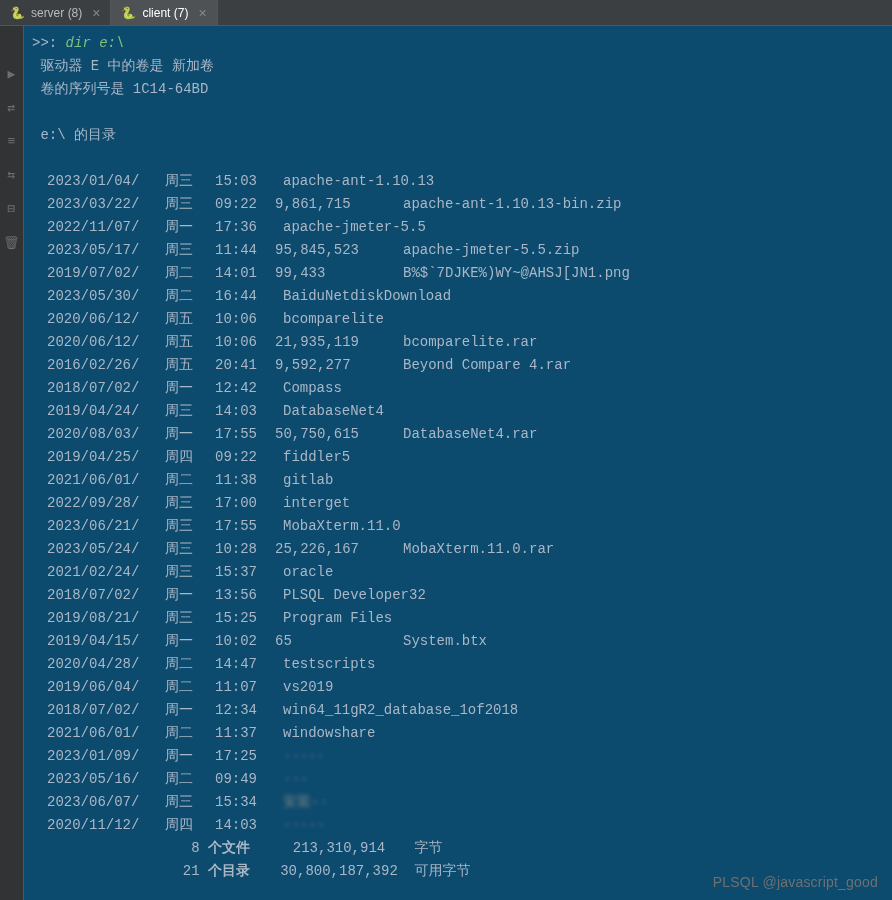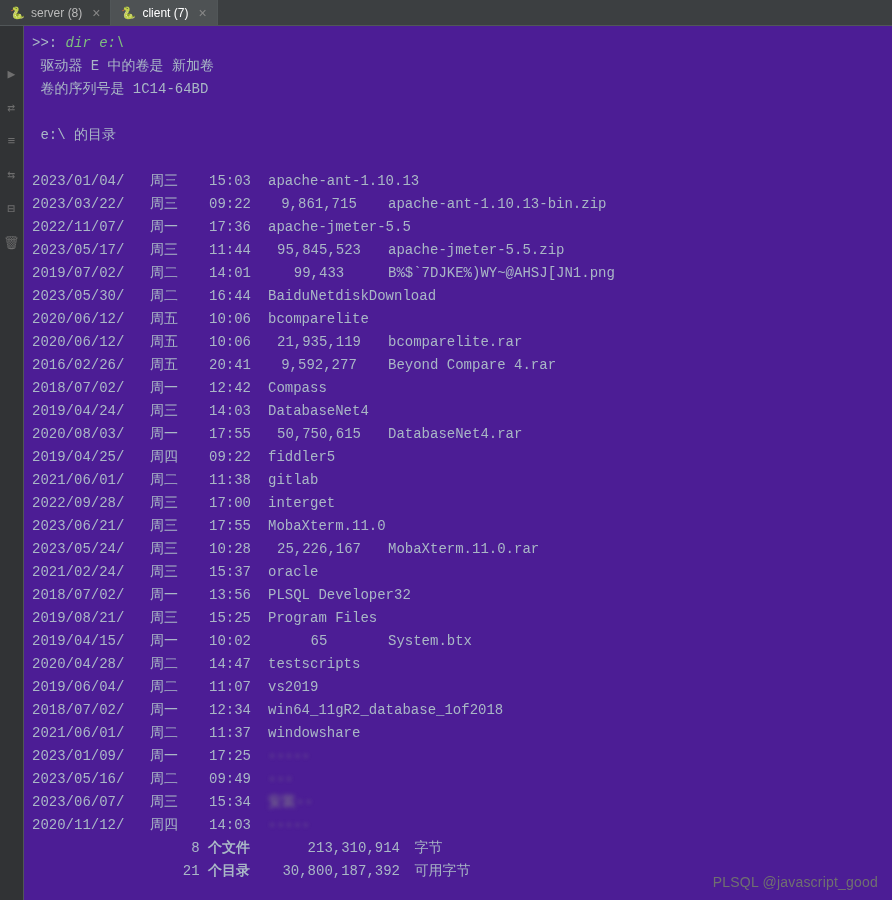--- a/index.html
+++ b/index.html
@@ -23,35 +23,35 @@
 .tab .close { color:#888; font-size:14px; margin-left:4px; }
 .gutter {
   position:absolute; left:0; top:26px; bottom:0; width:24px;
   background:#313335; border-right:1px solid #515658;
   display:flex; flex-direction:column; align-items:center; gap:18px;
   padding-top:40px; color:#6e6e6e; font-size:13px;
 }
 .gutter span { cursor:pointer; }
 .console {
   position:absolute; left:24px; right:0; top:26px; bottom:0;
-  background:#4c1d95; padding:6px 8px 8px 8px; line-height:23px;
+  background:#0c4a6e; padding:6px 8px 8px 8px; line-height:23px;
   white-space:pre; overflow:hidden;
 }
 .prompt { color:#a9b7c6; }
 .cmd { color:#7fbf7f; font-style:italic; }
 .row span { display:inline-block; }
-.c-date { width:118px; }
+.c-date { width:118px;margin-left:15px; }
 .c-day  { width:50px; }
-.c-time { width:60px;text-align:center; }
-.c-size { width:128px; text-align:center; padding-right:10px; }
+.c-time { width:60px; }
+.c-size { width:128px; text-align:left; padding-right:10px; }
 .c-name { }
 .summary { }
 .sn1 { display:inline-block; width:176px; text-align:right; }
 .sn2 { display:inline-block; width:70px;font-weight:bold; }
-.sn3 { display:inline-block; width:128px; text-align:right; padding-right:6px;}
+.sn3 { display:inline-block; width:128px; text-align:center; padding-right:6px;}
 .sn4 { display:inline-block; }
 .watermark {
   position:absolute; right:14px; bottom:10px; color:#707070;
   font-family:Arial,sans-serif; font-size:14px; letter-spacing:.2px;
 }
 .blur { filter:blur(2px); color:#888; }
 </style>
 </head>
 <body>
 

